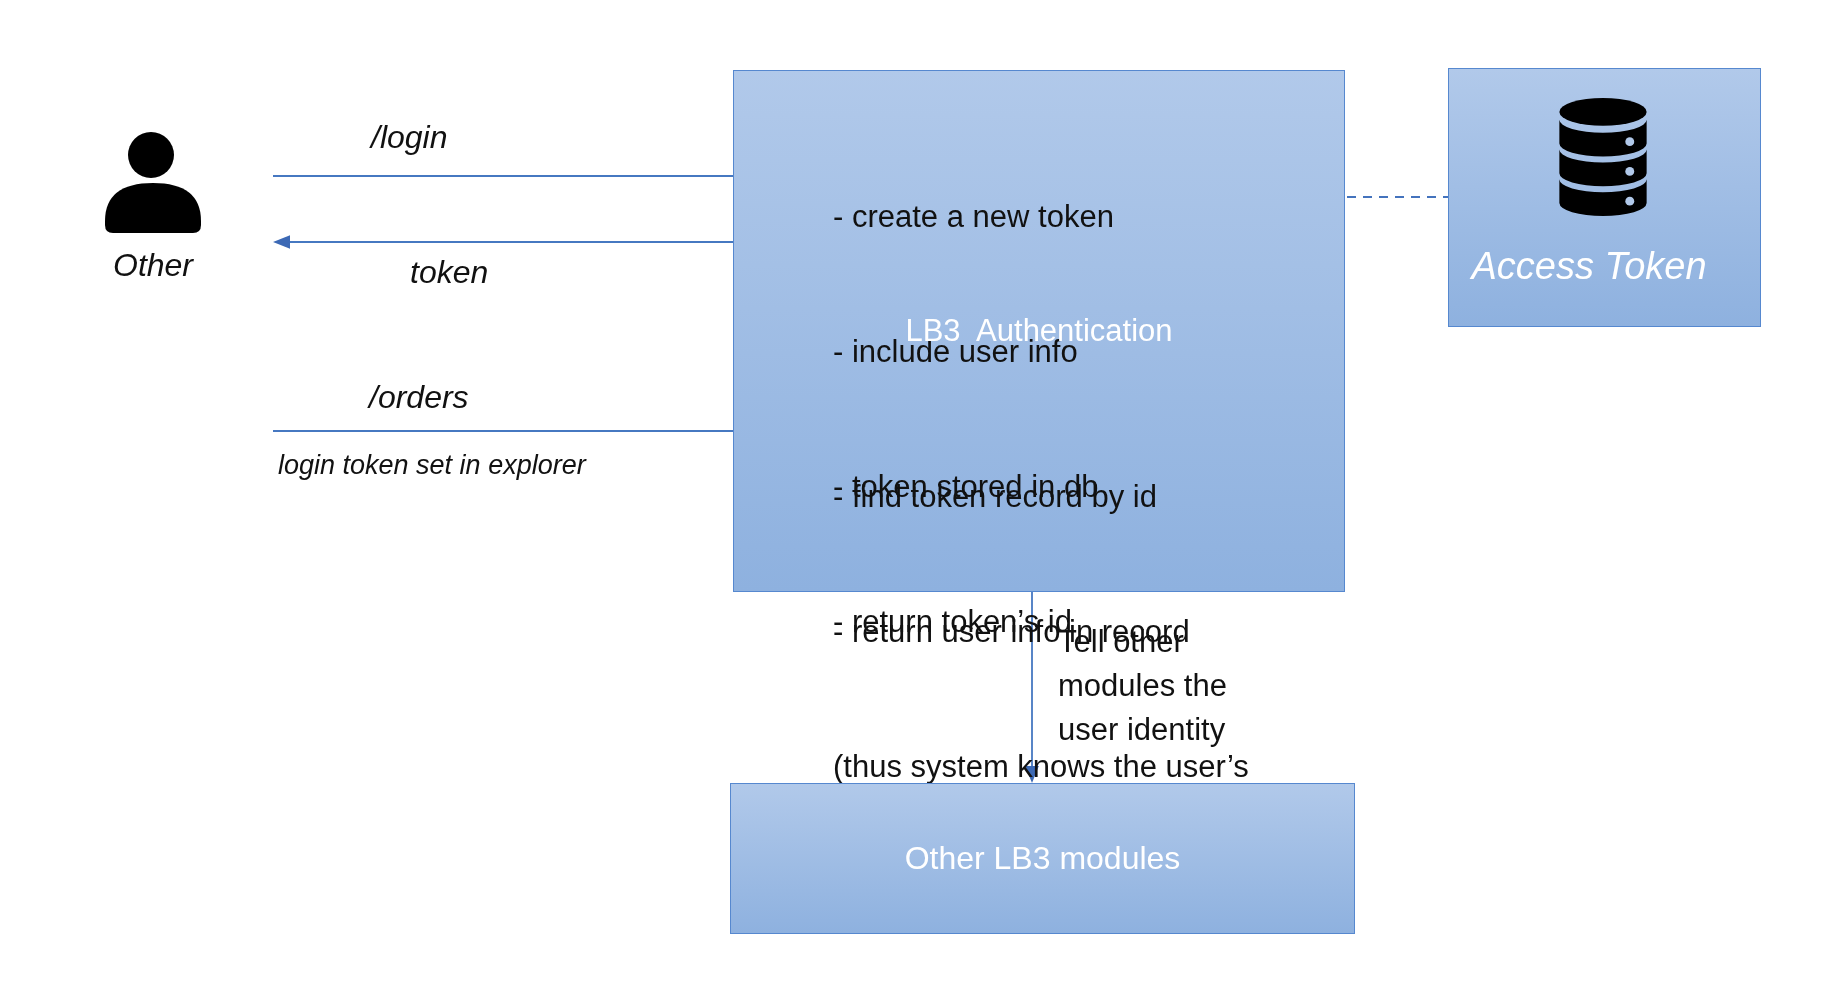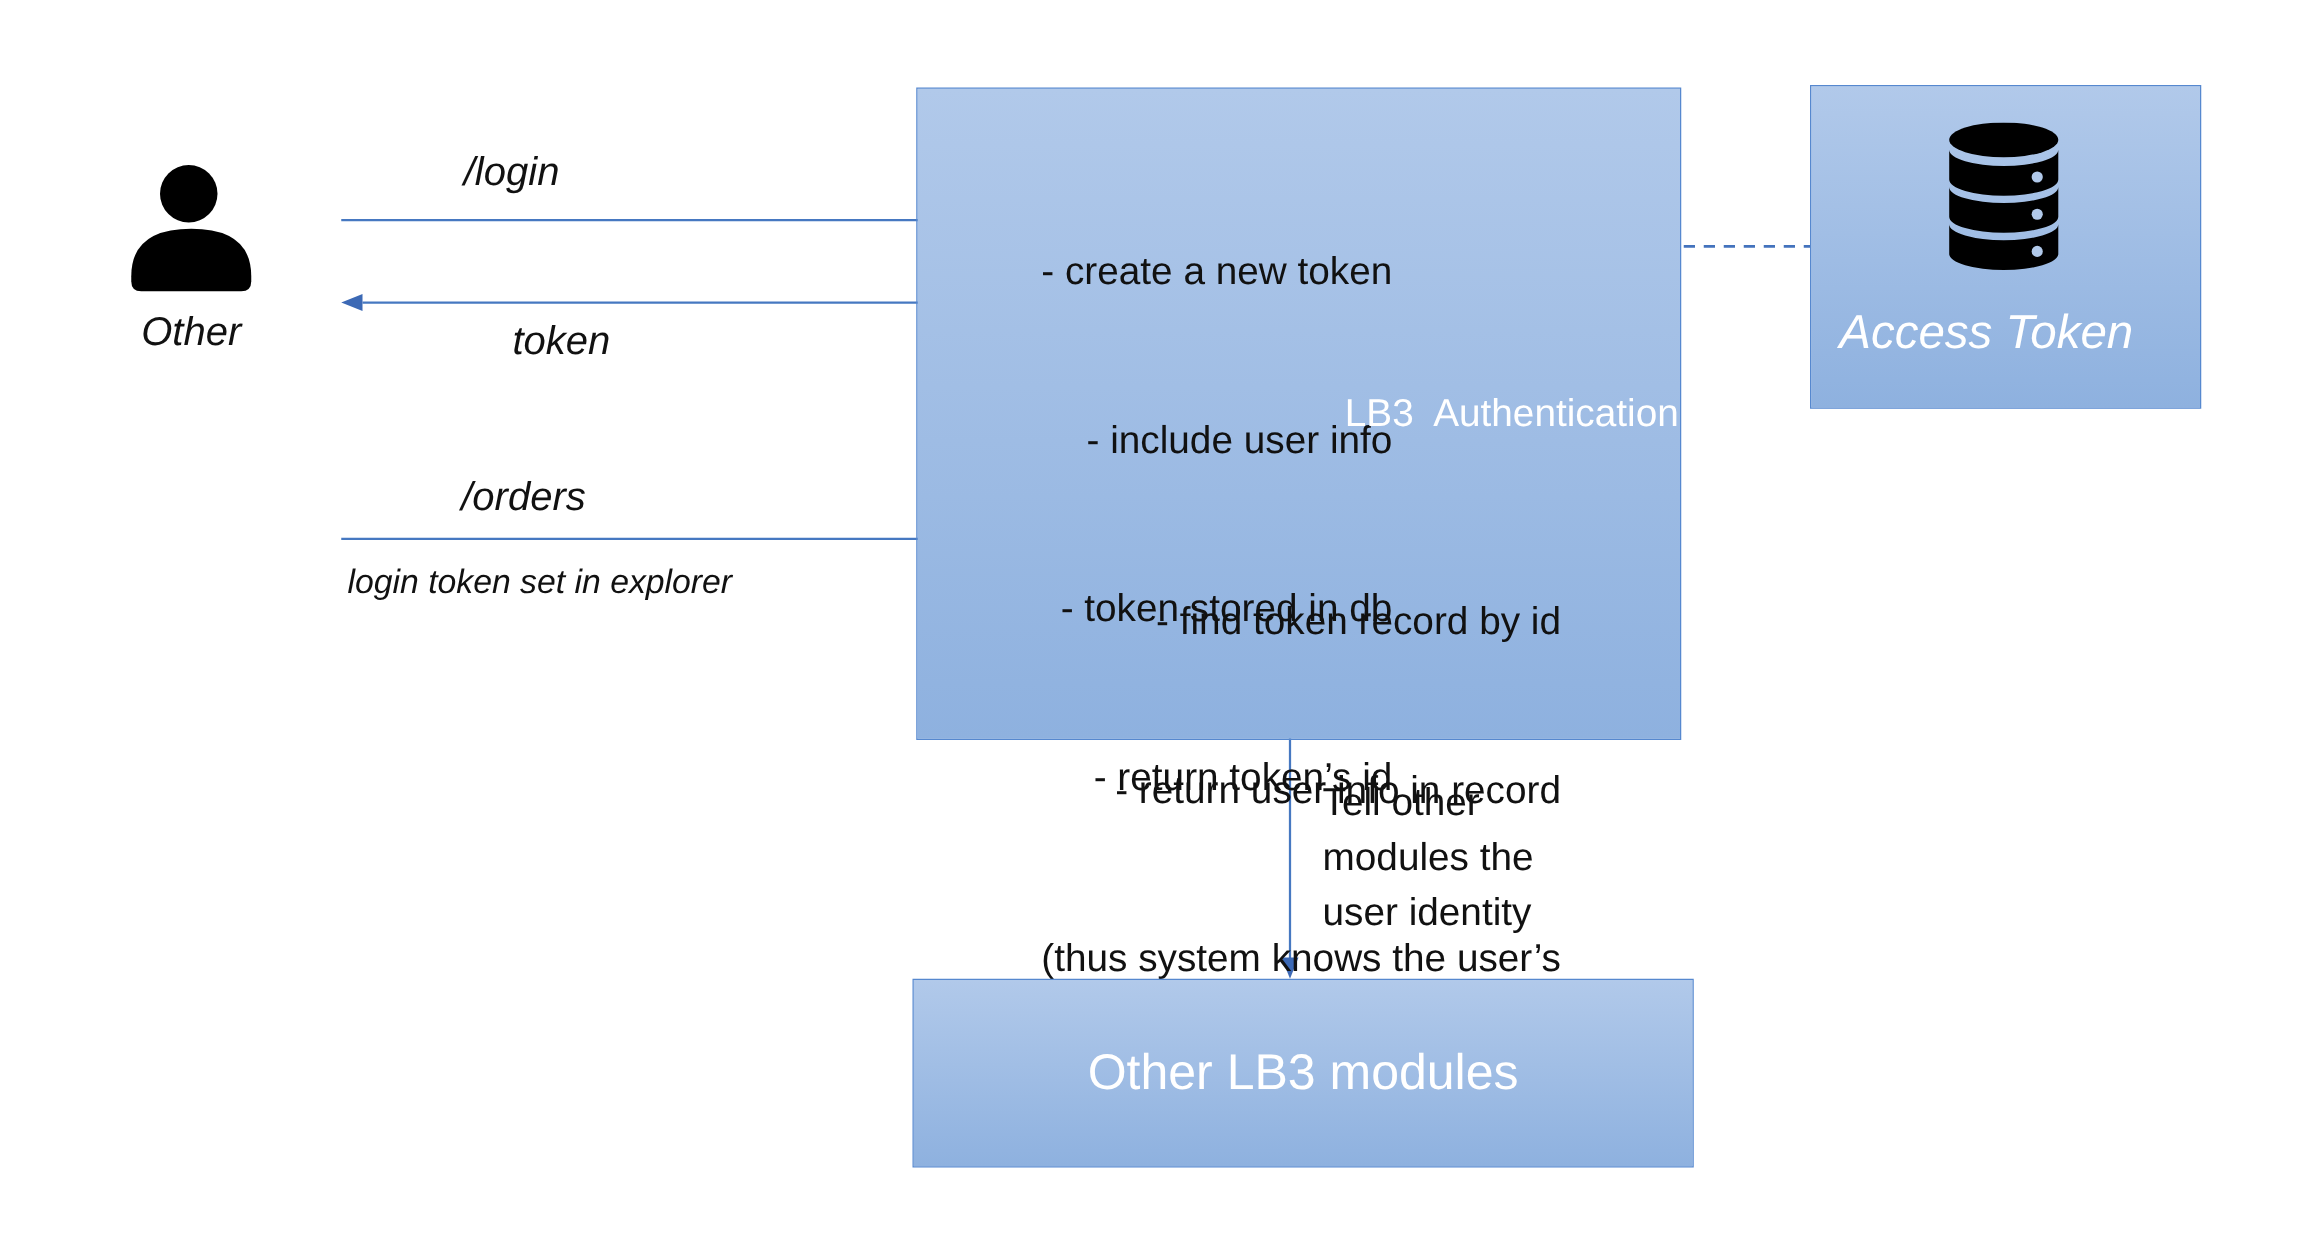--- a/index.html
+++ b/index.html
@@ -22,21 +22,21 @@
   .label{font-size:32px;white-space:nowrap;font-style:italic;}
   .white{color:var(--text-light,#ffffff);}
   .center{text-align:center;}
   .italic{font-style:italic;}
   .overlay{position:absolute;left:0;top:0;pointer-events:none;}
   .arrow-line{stroke:var(--arrow-line,#4678c1);stroke-width:1.8;fill:none;}
   .arrow-head{fill:var(--arrow-head,#3c69b5);stroke:none;}
   .dashed-line{stroke:var(--dashed-connector,#4473bd);stroke-width:2.2;stroke-dasharray:9 7;fill:none;}
   .silhouette{fill:var(--icon-black,#000000);}
   .db-dot{fill:var(--box-fill-top,#a6c1e6);}
-  .title-line{white-space:pre;text-align:right;}
+  .title-line{white-space:pre;}
 </style>
 </head>
 <body>
 
 <div class="canvas">
 
   <svg class="overlay" width="1844" height="999" viewBox="0 0 1844 999">
     <g>
       <line class="arrow-line" x1="273" y1="176" x2="776" y2="176"></line>
       <polygon class="arrow-head" points="791,176 774,169.2 774,182.8"></polygon>
@@ -96,16 +96,16 @@
   </svg>
   <div class="abs white center label" style="left:1450px;top:245px;width:278px;font-size:38px;">Access Token</div>
 
   <div class="abs" style="left:1058px;top:620px;font-size:31px;line-height:44px;">
     <div>Tell other</div>
     <div>modules the</div>
     <div>user identity</div>
   </div>
 
   <div class="box" style="left:730px;top:783px;width:625px;height:151px;display:flex;align-items:center;justify-content:center;">
-    <span class="white" style="font-size:40px;">Other LB3 modules</span>
+    <span class="white" style="font-size:32px;">Other LB3 modules</span>
   </div>
 
 </div>
 
 </body></html>

